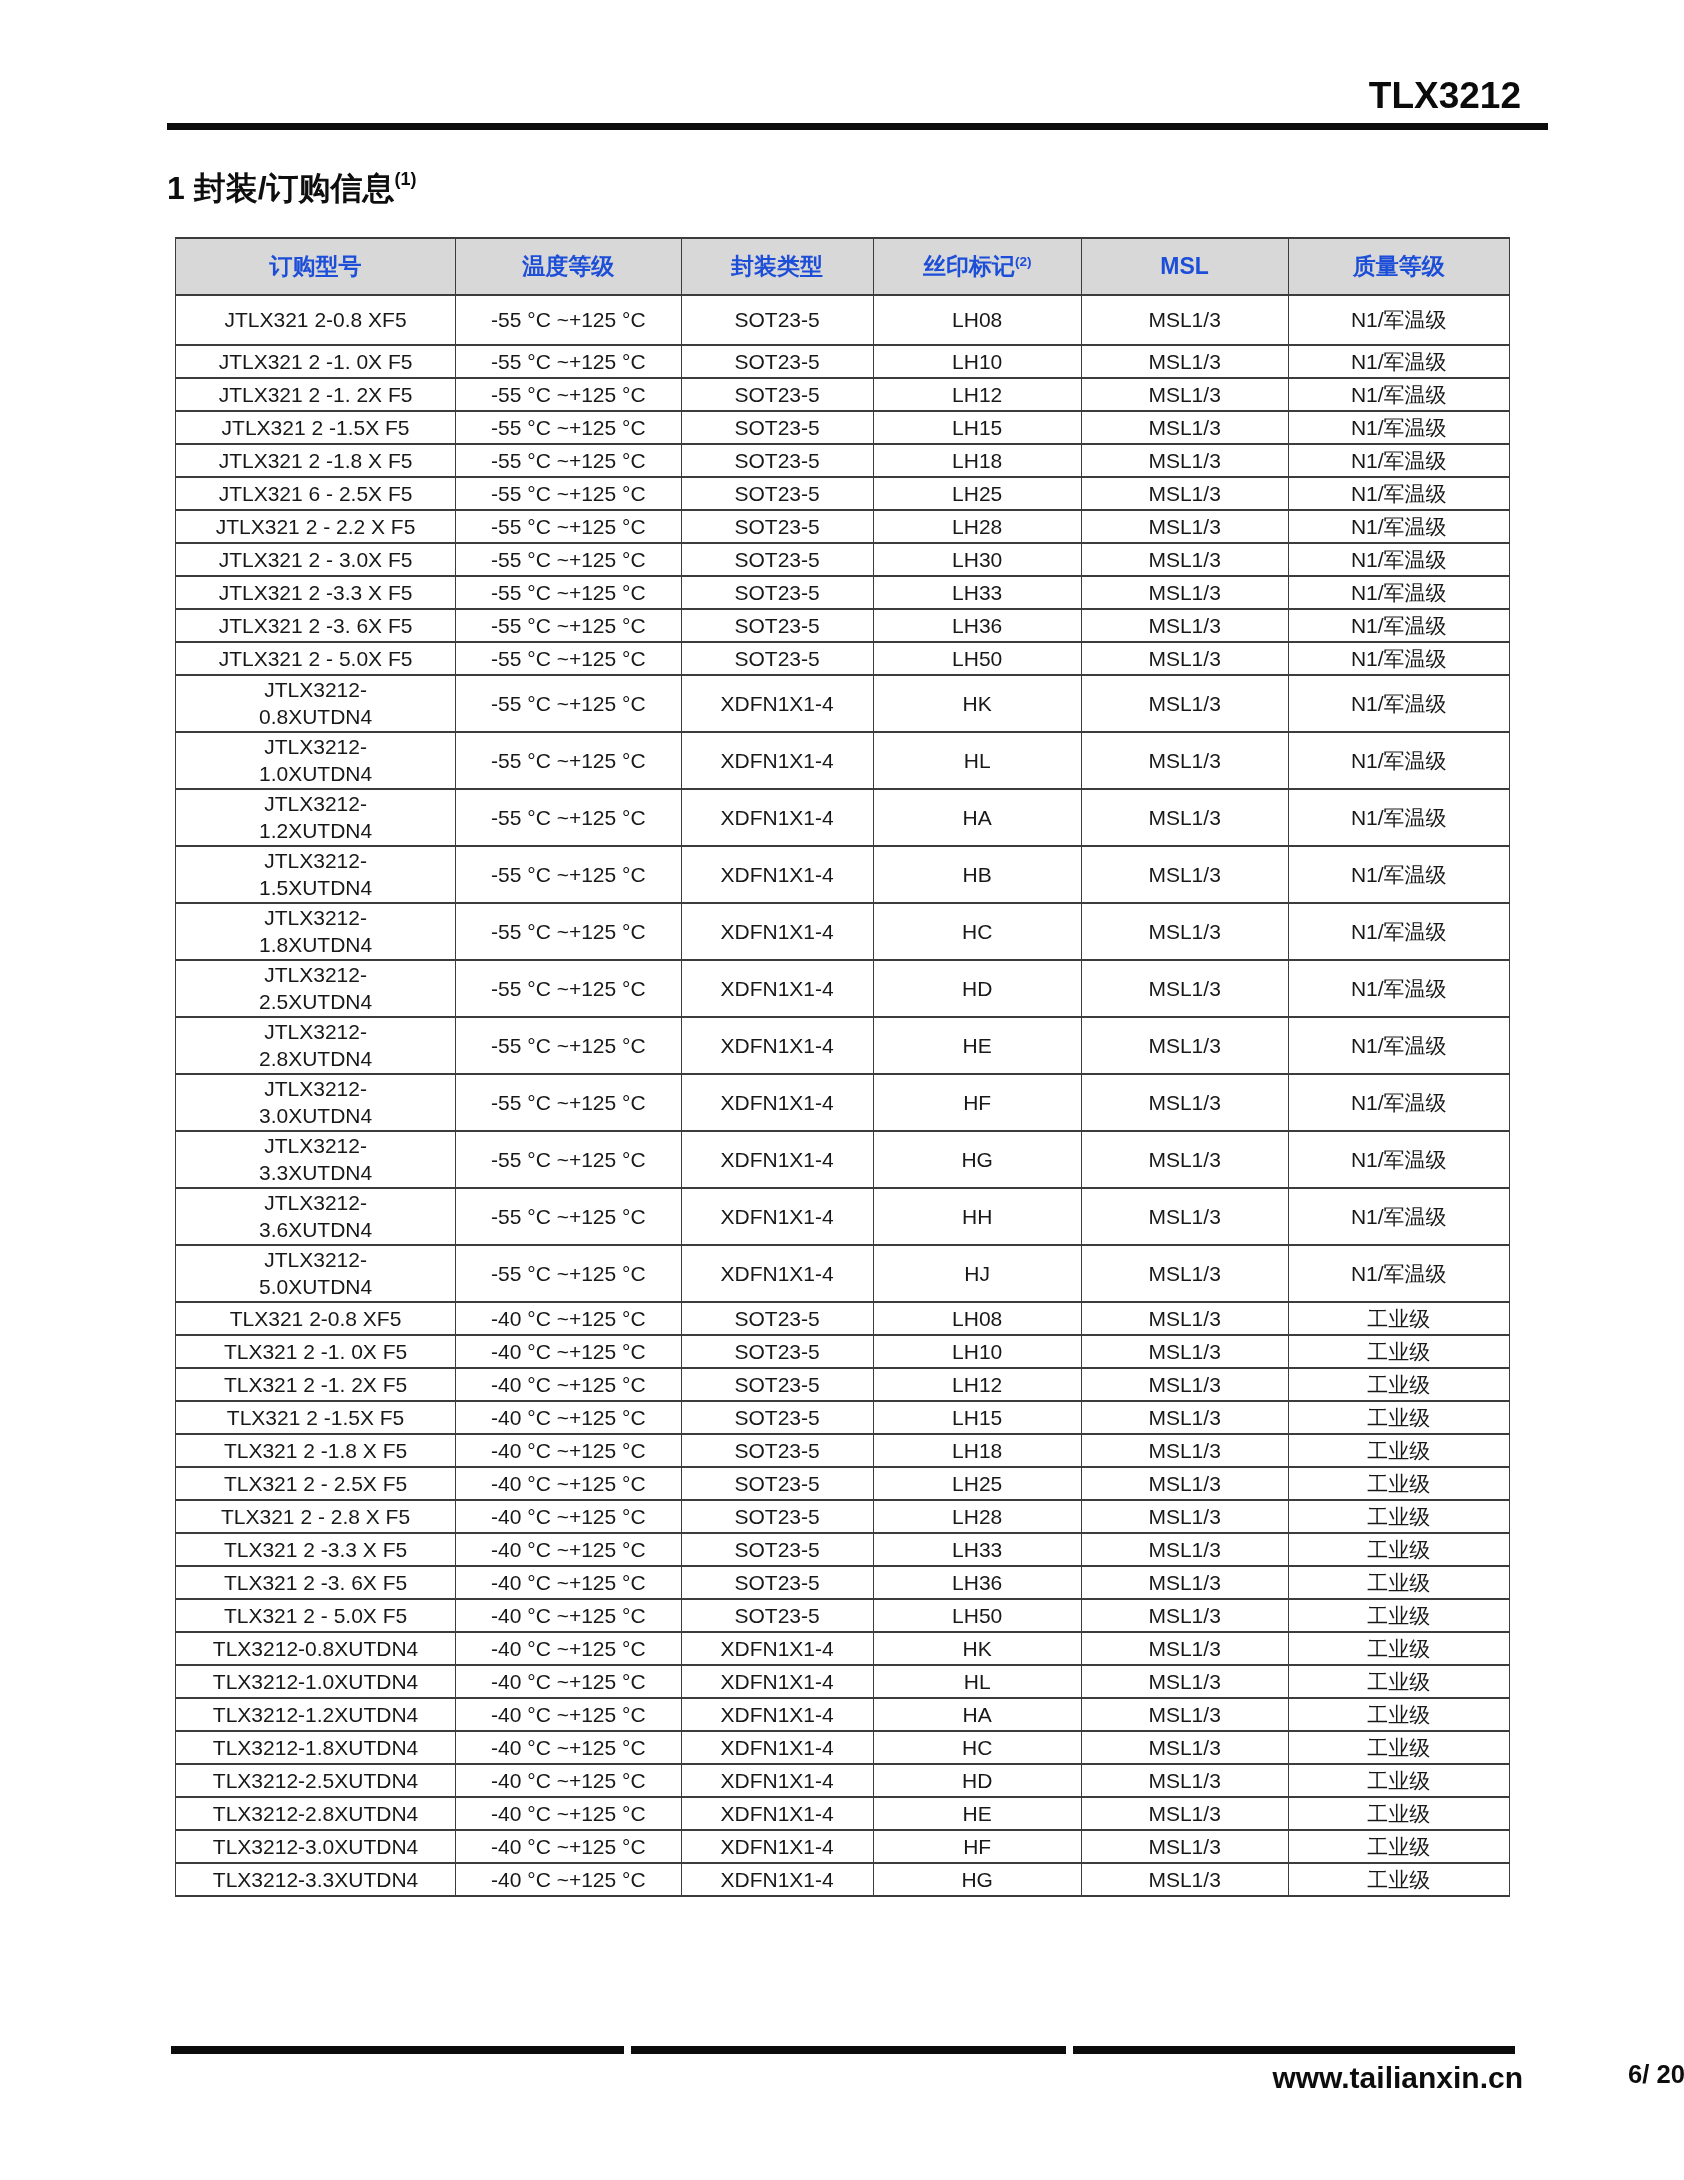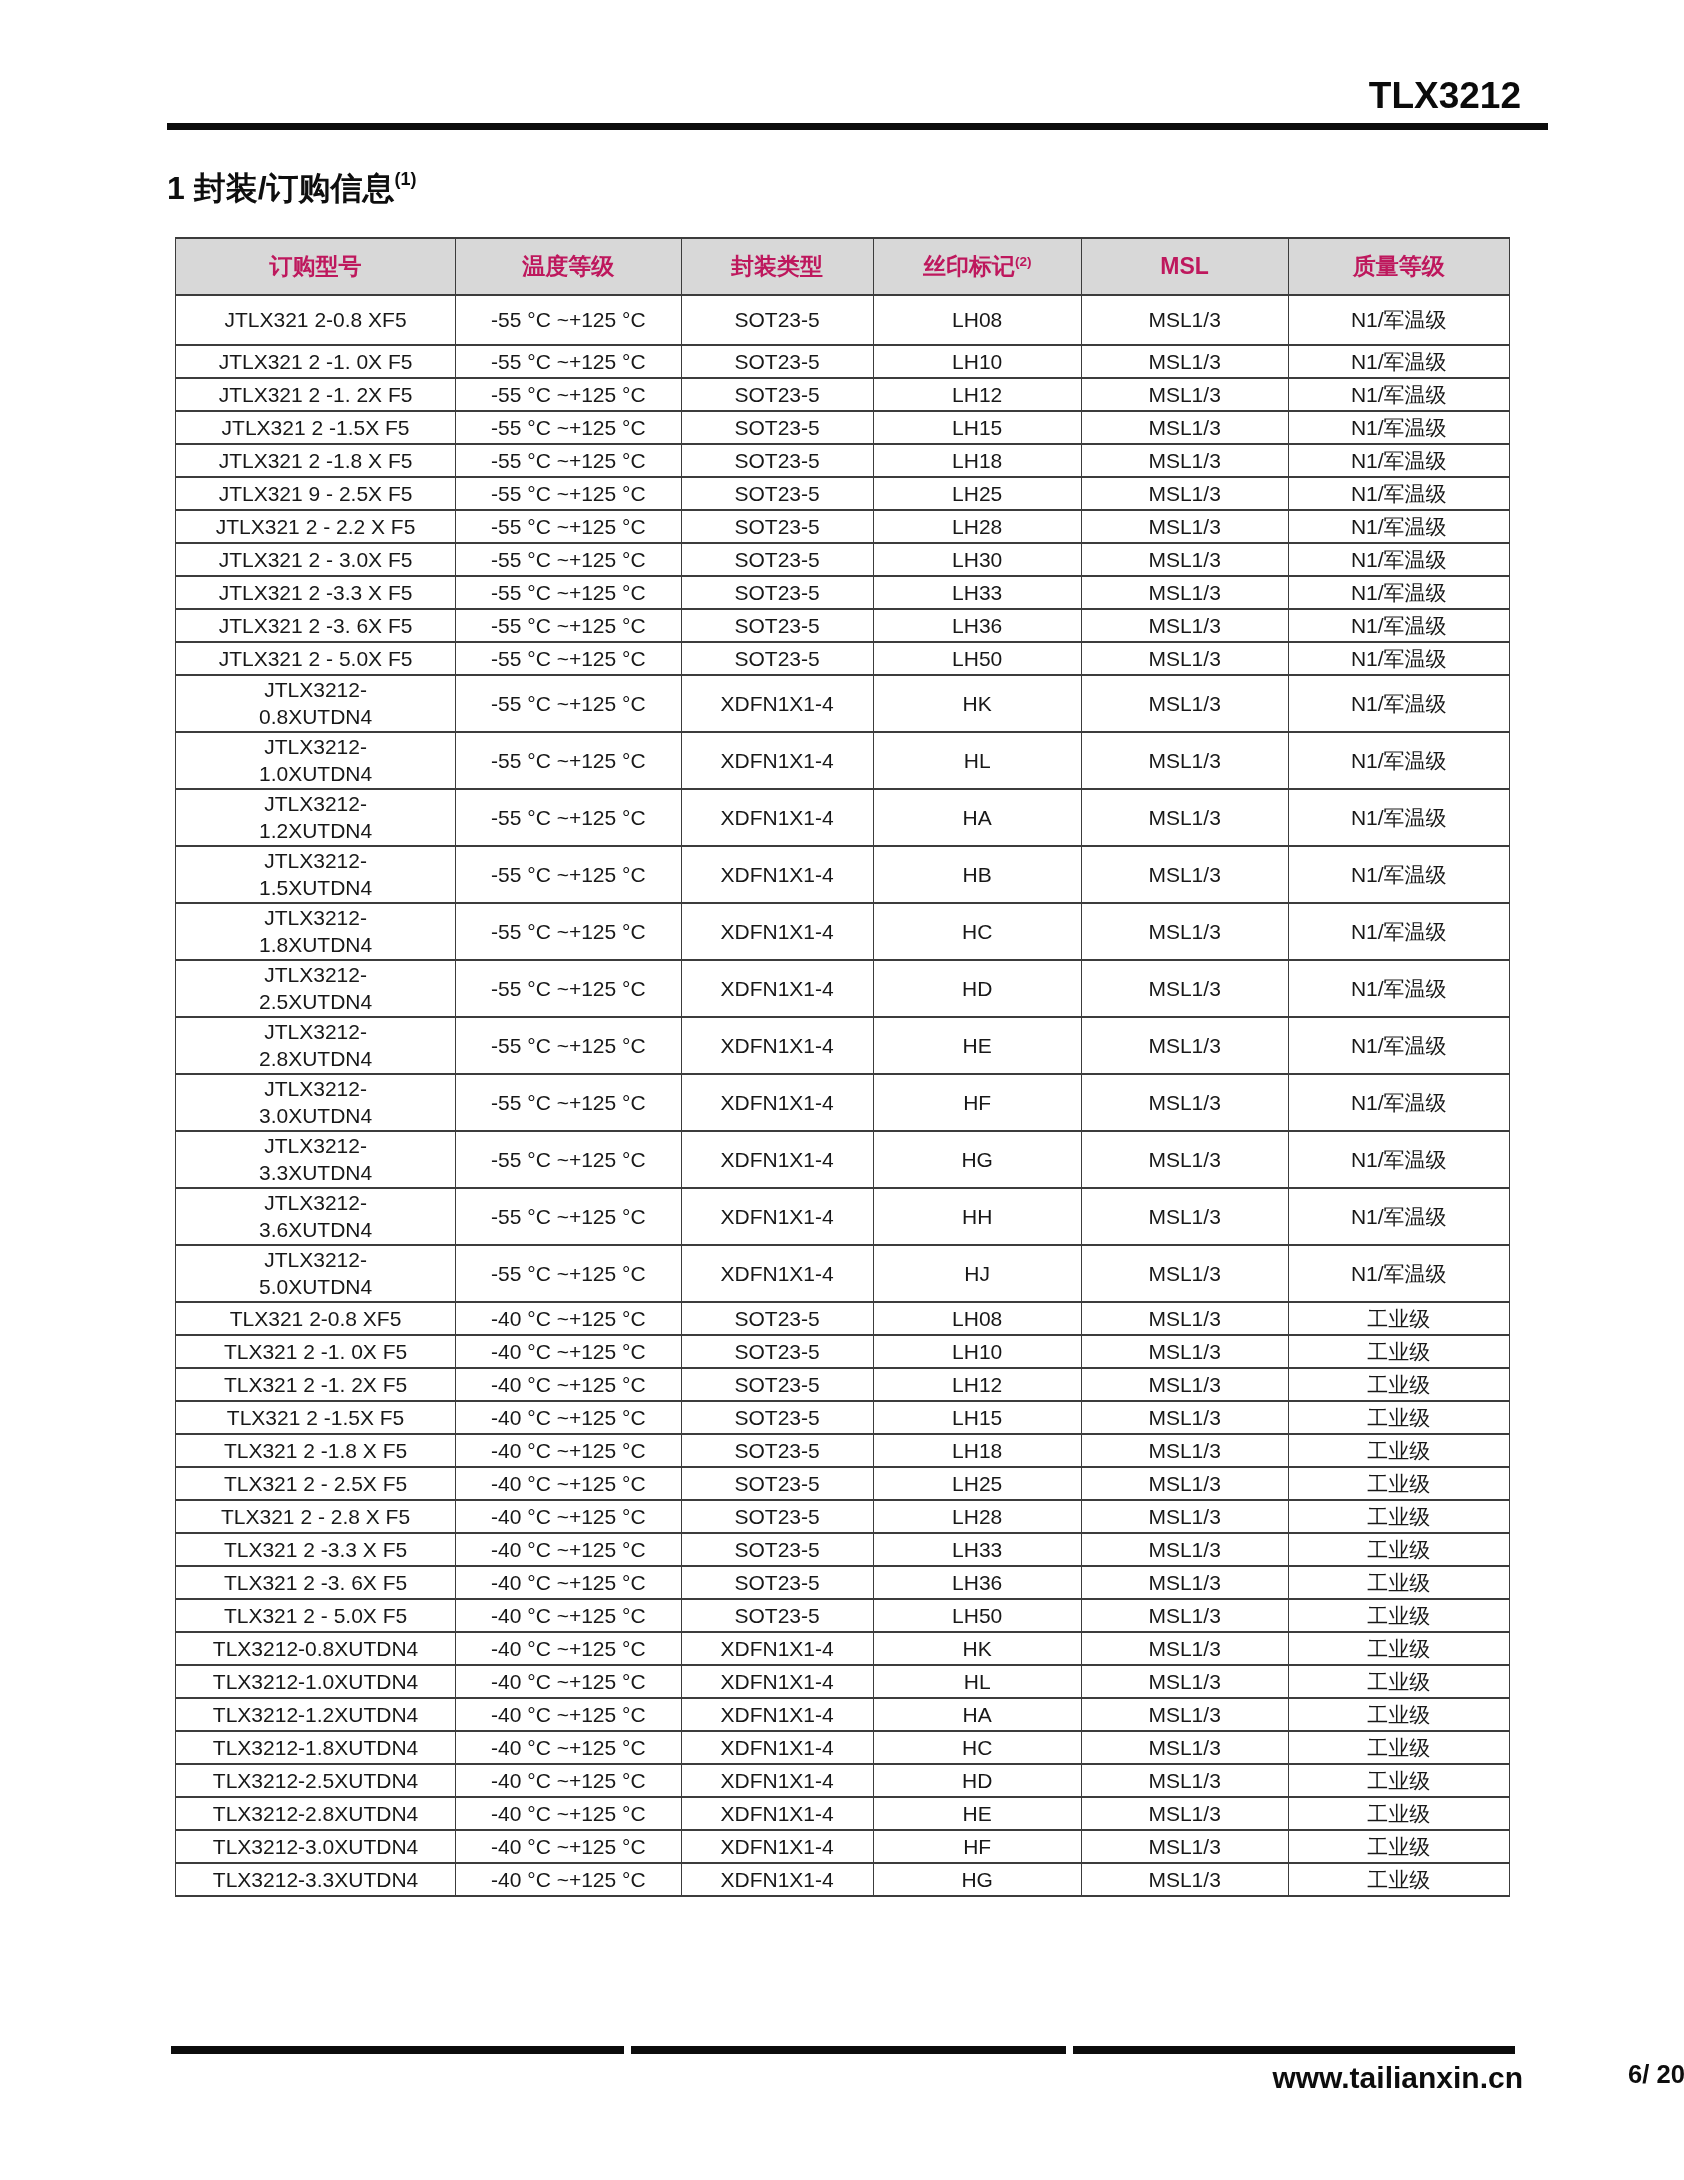--- a/index.html
+++ b/index.html
@@ -52,21 +52,21 @@
     vertical-align:middle;
     padding:0;
     overflow:hidden;
     white-space:nowrap;
   }
   table.order thead th {
     height:55px;
     background:#d8d8d8;
     font-size:23px;
     font-weight:bold;
-    color:#be185d;
+    color:#1d4ed8;
   }
   table.order thead th sup { font-size:13.6px; vertical-align:8.5px; }
   table.order td {
     font-size:21px;
     color:#181818;
     background:#ffffff;
   }
   tr.row-first  td { height:48px; }
   tr.row-single td { height:31px; }
   tr.row-double td { height:55px; }
@@ -161,21 +161,21 @@
           </tr>
           <tr class="row-single">
             <td class="cell-part"><span class="pline">JTLX321 2 -1.8 X F5</span></td>
             <td class="cell-temp">-55 °C ~+125 °C</td>
             <td class="cell-package">SOT23-5</td>
             <td class="cell-marking">LH18</td>
             <td class="cell-msl">MSL1/3</td>
             <td class="cell-grade">N1/军温级</td>
           </tr>
           <tr class="row-single">
-            <td class="cell-part"><span class="pline">JTLX321 9 - 2.5X F5</span></td>
+            <td class="cell-part"><span class="pline">JTLX321 6 - 2.5X F5</span></td>
             <td class="cell-temp">-55 °C ~+125 °C</td>
             <td class="cell-package">SOT23-5</td>
             <td class="cell-marking">LH25</td>
             <td class="cell-msl">MSL1/3</td>
             <td class="cell-grade">N1/军温级</td>
           </tr>
           <tr class="row-single">
             <td class="cell-part"><span class="pline">JTLX321 2 - 2.2 X F5</span></td>
             <td class="cell-temp">-55 °C ~+125 °C</td>
             <td class="cell-package">SOT23-5</td>

